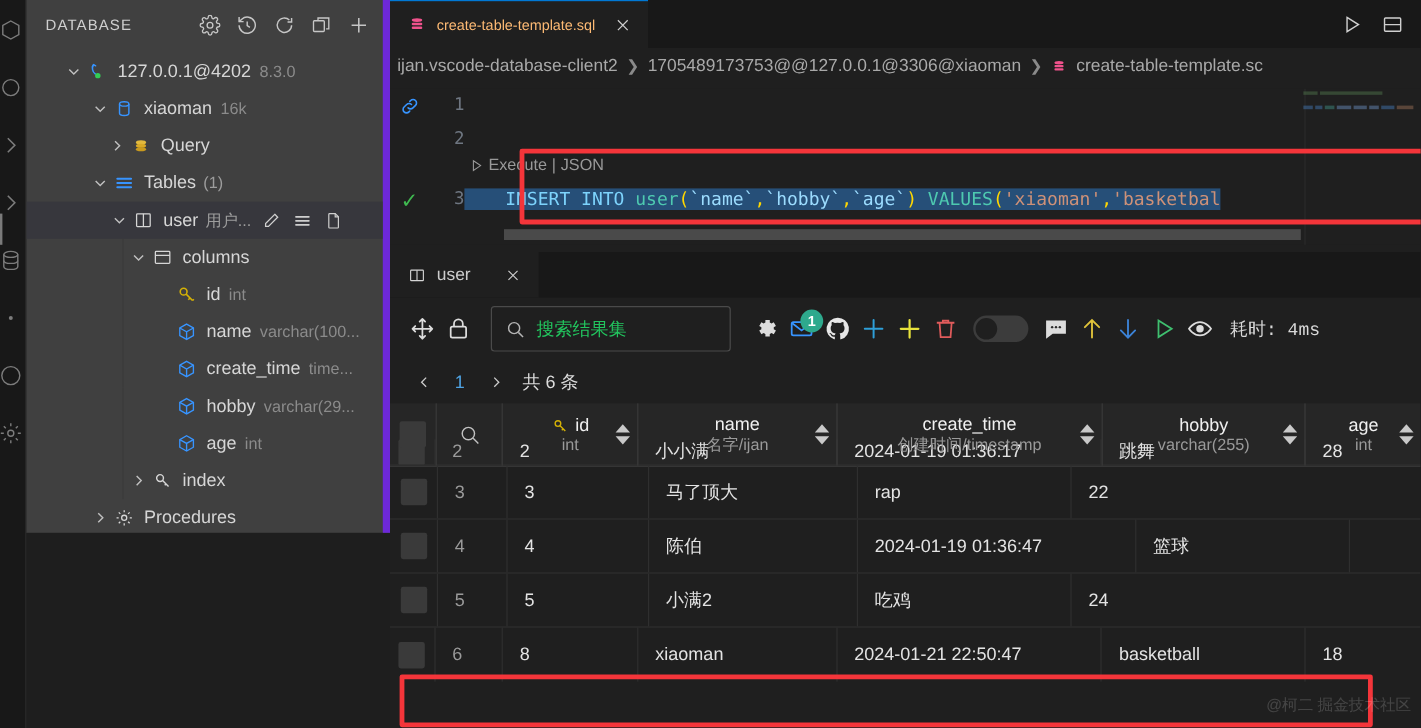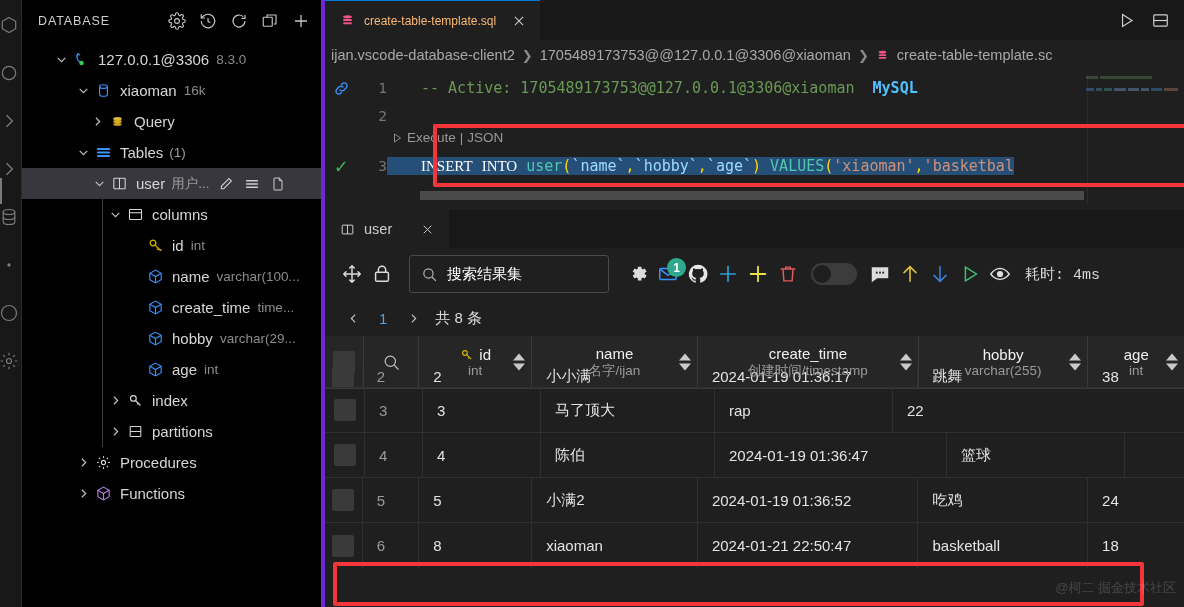--- a/index.html
+++ b/index.html
@@ -24,22 +24,22 @@
     display: flex; align-items: center; justify-content: flex-start;
     margin-left: -11px; opacity: .85;
   }
   .activity-bar .ico svg { width: 20px; height: 20px; }
   .act-indicator {
     position: absolute; left: 0; top: 178px; width: 2px; height: 26px; background: #7a7a7a;
   }
 
   
   .sidebar {
-    width: 303px; flex: 0 0 303px; height: 607px; background: #000000;
-    border-right: 4px solid #6d28d9; position: relative; overflow: hidden;
+    width: 303px; flex: 0 0 303px; height: 444px; background: #404040;
+    border-right: 6px solid #6d28d9; position: relative; overflow: hidden;
   }
   .side-header {
     height: 42px; display: flex; align-items: center; padding: 0 10px 0 16px; gap: 0;
   }
   .side-title {
     font-size: 12.5px; letter-spacing: .9px; color: #cfcfcf; font-weight: 400;
     flex: 1; text-transform: uppercase;
   }
   .side-actions { display: flex; align-items: center; gap: 11px; }
   .side-actions .ico { width: 20px; height: 20px; color: #c6c6c6; cursor: pointer;
@@ -97,21 +97,21 @@
     position: relative; height: 130px; background: #1f1f1f;
     font-family: "DejaVu Sans Mono", "Liberation Mono", monospace; font-size: 15px;
   }
   .code-line { display: flex; align-items: center; height: 28px; position: relative; }
   .gutter-ico { width: 32px; flex: 0 0 32px; display: flex; align-items: center; justify-content: center; }
   .gutter-ico svg { width: 17px; height: 17px; }
   .lineno { width: 30px; flex: 0 0 30px; text-align: right; color: #6e7681; font-size: 14.5px; }
   .code-text { padding-left: 34px; white-space: pre; }
   .c-comment { color: #6a9955; }
   .c-mysql { color: #4fc1ff; font-weight: bold; }
-  .c-kw { color: #ffffff; font-family: Liberation Serif, serif; }
+  .c-kw { color: #7dd3fc; }
   .c-fn { color: #4ec9b0; }
   .c-ident { color: #9cdcfe; }
   .c-paren { color: #ffd700; }
   .c-str { color: #ce9178; }
   .c-sel { background: #264f78; }
   .codelens {
     position: absolute; left: 66px; top: 56px; font-size: 13.5px; color: #999999;
     display: flex; align-items: center; gap: 4px;
     font-family: "Liberation Sans", sans-serif;
   }
@@ -152,21 +152,21 @@
   .tb-ico { width: 30px; height: 30px; display: flex; align-items: center; justify-content: center;
             cursor: pointer; position: relative; }
   .tb-ico svg { width: 22px; height: 22px; }
   .search-box {
     width: 200px; height: 38px; border: 1px solid #4a4a4a; border-radius: 3px;
     display: flex; align-items: center; gap: 9px; padding: 0 10px; margin-left: 12px; margin-right: 14px;
     background: #1f1f1f;
   }
   .search-box .si { width: 18px; height: 18px; color: #b5b5b5; display:flex;align-items:center;justify-content:center;}
   .search-box .si svg { width: 17px; height: 17px; }
-  .search-ph { color: #ffffff; font-size: 15px; }
+  .search-ph { color: #22c55e; font-size: 15px; }
   .badge {
     position: absolute; top: -1px; right: -3px; min-width: 19px; height: 19px;
     background: #2ea98d; color: #ffffff; border-radius: 50%; font-size: 12px;
     display: flex; align-items: center; justify-content: center; font-weight: 600;
   }
   .toggle-pill { width: 46px; height: 22px; background: #3c3c3c; border-radius: 11px; position: relative;
                  cursor: pointer; margin: 0 8px; }
   .toggle-pill::after { content: ""; position: absolute; left: 2px; top: 2px; width: 18px; height: 18px;
                         background: #1f1f1f; border-radius: 50%; }
   .elapsed { font-size: 15px; color: #d8d8d8; margin-left: 10px; white-space: nowrap; font-family: Liberation Mono, monospace; }
@@ -312,21 +312,21 @@
               <path d="M5 9l7 7 7-7"></path>
             </svg>
           </div>
         <div class="tree-ico">
           <svg viewBox="0 0 24 24" fill="none">
               <path d="M7 4c-2 3-2 8 2 11" stroke="#3794ff" stroke-width="1.8" stroke-linecap="round"></path>
               <path d="M7 4l2.5 1.5M7 4L5.5 6.6" stroke="#3794ff" stroke-width="1.6" stroke-linecap="round"></path>
               <circle cx="12" cy="17" r="3.2" fill="#33cc55"></circle>
             </svg>
           </div>
-        <span class="tree-label">127.0.0.1@3306</span>
+        <span class="tree-label">127.0.0.1@4202</span>
         <span class="tree-sub">8.3.0</span>
       </div>
 
       <div class="tree-row" style="padding-left:52px">
         <div class="twisty">
           <svg viewBox="0 0 24 24" fill="none" stroke="currentColor" stroke-width="2.2">
               <path d="M5 9l7 7 7-7"></path>
             </svg>
           </div>
         <div class="tree-ico">
@@ -489,35 +489,20 @@
           </div>
         <div class="tree-ico">
           <svg viewBox="0 0 24 24" fill="none" stroke="#d6d6d6" stroke-width="1.7">
               <circle cx="9" cy="9" r="4"></circle>
               <path d="M12 12l7 7M16 16l-1.5 1.5"></path>
             </svg>
           </div>
         <span class="tree-label">index</span>
       </div>
 
-      <div class="tree-row" style="padding-left:84px">
-        <div class="guide" style="left:80px"></div>
-        <div class="twisty">
-          <svg viewBox="0 0 24 24" fill="none" stroke="currentColor" stroke-width="2.2">
-              <path d="M9 5l7 7-7 7"></path>
-            </svg>
-          </div>
-        <div class="tree-ico">
-          <svg viewBox="0 0 24 24" fill="none" stroke="#d6d6d6" stroke-width="1.5">
-              <rect x="4.5" y="5" width="15" height="14" rx="1"></rect>
-              <path d="M4.5 12h15"></path>
-            </svg>
-          </div>
-        <span class="tree-label">partitions</span>
-      </div>
 
 
       <div class="tree-row" style="padding-left:52px">
         <div class="twisty">
           <svg viewBox="0 0 24 24" fill="none" stroke="currentColor" stroke-width="2.2">
               <path d="M9 5l7 7-7 7"></path>
             </svg>
           </div>
         <div class="tree-ico">
           <svg viewBox="0 0 24 24" fill="none" stroke="#d6d6d6" stroke-width="1.5">
@@ -614,21 +599,20 @@
       </div>
 
       <div class="code-line" style="margin-top:4px">
         <span class="gutter-ico">
           <svg viewBox="0 0 24 24" fill="none" stroke="#3794ff" stroke-width="1.9" stroke-linecap="round">
               <path d="M10 14a4 4 0 005.7 0l3-3a4 4 0 10-5.7-5.7l-1 1"></path>
               <path d="M14 10a4 4 0 00-5.7 0l-3 3A4 4 0 1011 18.7l1-1"></path>
             </svg>
         </span>
         <span class="lineno">1</span>
-        <span class="code-text"><span class="c-comment">-- Active: 1705489173753@@127.0.0.1@3306@xiaoman</span>  <span class="c-mysql">MySQL</span></span>
       </div>
 
       <div class="code-line">
         <span class="gutter-ico"></span>
         <span class="lineno">2</span>
       </div>
 
       <div class="codelens">
         <span class="cl-play">
           <svg viewBox="0 0 24 24" fill="none" stroke="#999" stroke-width="1.8">
@@ -762,21 +746,21 @@
           <svg viewBox="0 0 24 24" fill="none" stroke="currentColor" stroke-width="2">
               <path d="M15 5l-7 7 7 7"></path>
             </svg>
         </span>
         <span class="pg-num">1</span>
         <span class="pg-btn">
           <svg viewBox="0 0 24 24" fill="none" stroke="currentColor" stroke-width="2">
               <path d="M9 5l7 7-7 7"></path>
             </svg>
         </span>
-        <span class="pg-total">共 8 条</span>
+        <span class="pg-total">共 6 条</span>
       </div>
 
       <div class="grid">
         <div class="grid-head">
           <div class="gh-cell" style="width:40px">
             <span class="chk"></span>
           </div>
           <div class="gh-cell" style="width:58px">
             <span style="color:#c2c2c2;display:flex">
               <svg viewBox="0 0 24 24" width="19" height="19" fill="none" stroke="currentColor" stroke-width="1.5">
@@ -842,21 +826,21 @@
 
         <div class="grid-row" style="height:22px;margin-top:-23px">
           <div class="gr-cell chkcell" style="width:40px">
               <span class="chk"></span>
             </div>
           <div class="gr-cell rownum" style="width:58px">2</div>
           <div class="gr-cell" style="width:118px">2</div>
           <div class="gr-cell" style="width:174px">小小满</div>
           <div class="gr-cell" style="width:232px">2024-01-19 01:36:17</div>
           <div class="gr-cell" style="width:178px">跳舞</div>
-          <div class="gr-cell" style="width:100px;border-right:none">38</div>
+          <div class="gr-cell" style="width:100px;border-right:none">28</div>
         </div>
 
         <div class="grid-row">
           <div class="gr-cell chkcell" style="width:40px">
               <span class="chk"></span>
             </div>
           <div class="gr-cell rownum" style="width:58px">3</div>
           <div class="gr-cell" style="width:118px">3</div>
           <div class="gr-cell" style="width:174px">马了顶大</div>
           <div class="gr-cell" style="width:178px">rap</div>
@@ -874,21 +858,20 @@
           <div class="gr-cell" style="width:178px">篮球</div>
         </div>
 
         <div class="grid-row">
           <div class="gr-cell chkcell" style="width:40px">
               <span class="chk"></span>
             </div>
           <div class="gr-cell rownum" style="width:58px">5</div>
           <div class="gr-cell" style="width:118px">5</div>
           <div class="gr-cell" style="width:174px">小满2</div>
-          <div class="gr-cell" style="width:232px">2024-01-19 01:36:52</div>
           <div class="gr-cell" style="width:178px">吃鸡</div>
           <div class="gr-cell" style="width:100px;border-right:none">24</div>
         </div>
 
         <div class="grid-row" style="border-bottom:none">
           <div class="gr-cell chkcell" style="width:40px">
               <span class="chk"></span>
             </div>
           <div class="gr-cell rownum" style="width:58px">6</div>
           <div class="gr-cell" style="width:118px">8</div>

